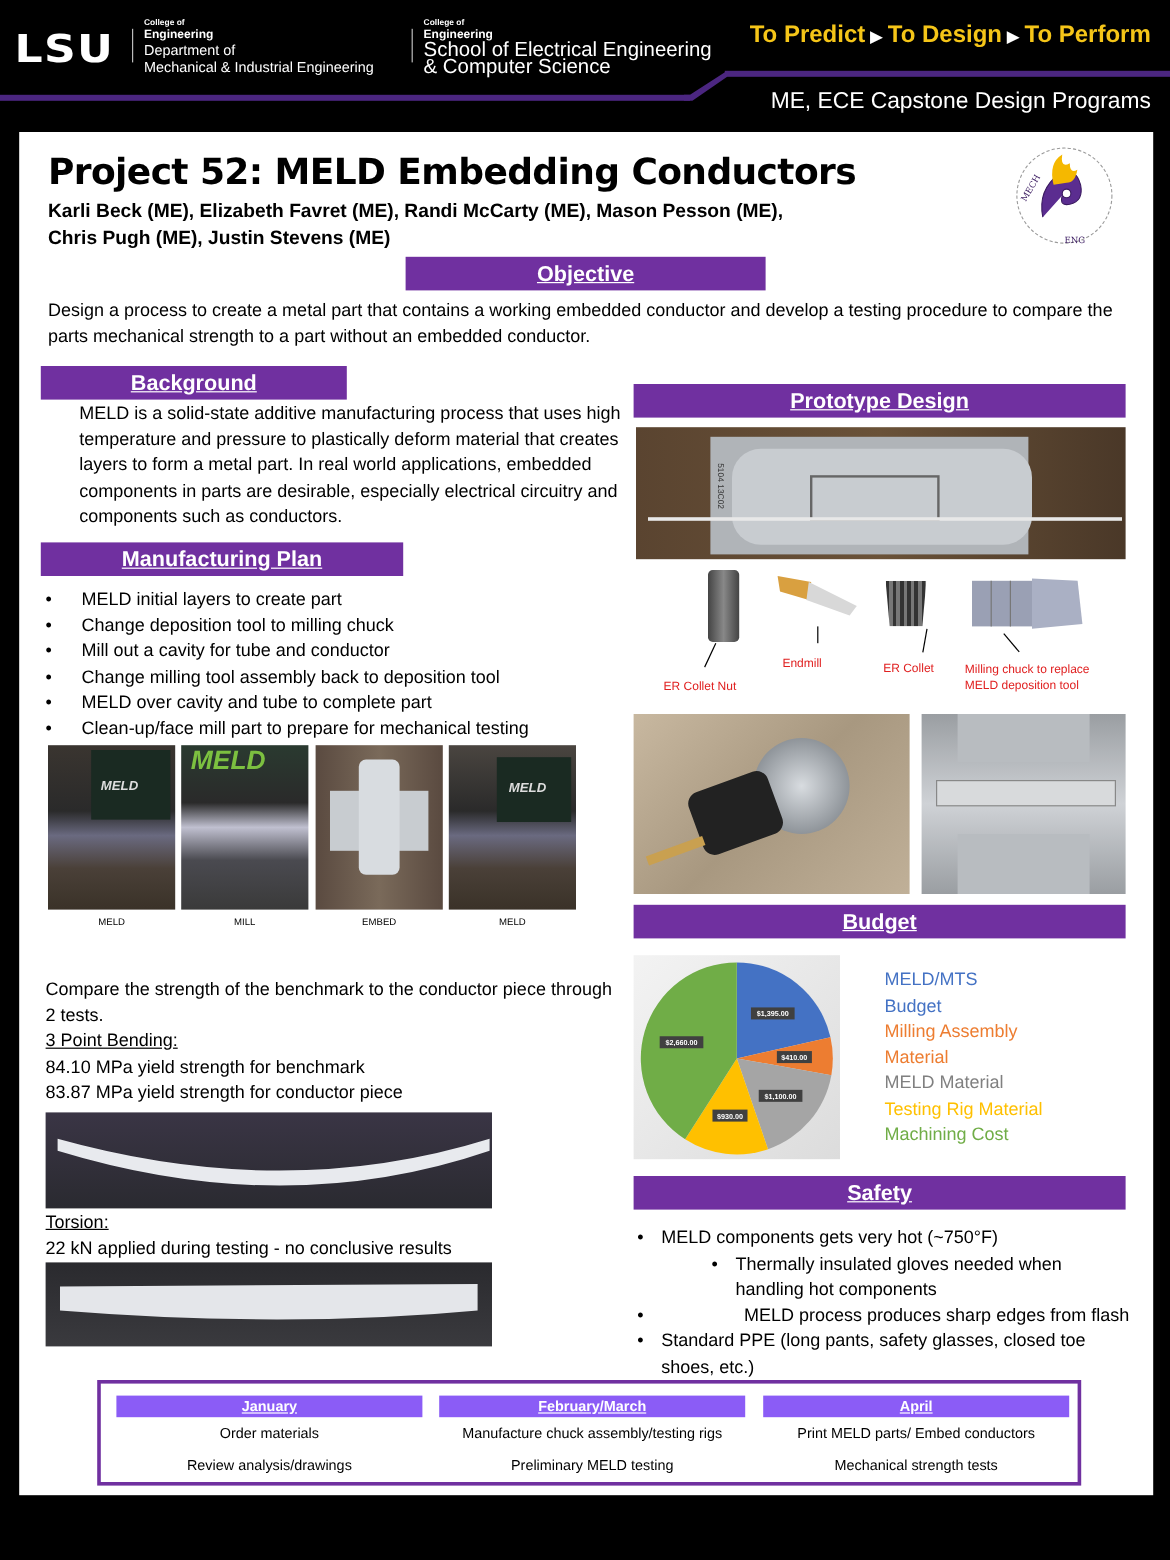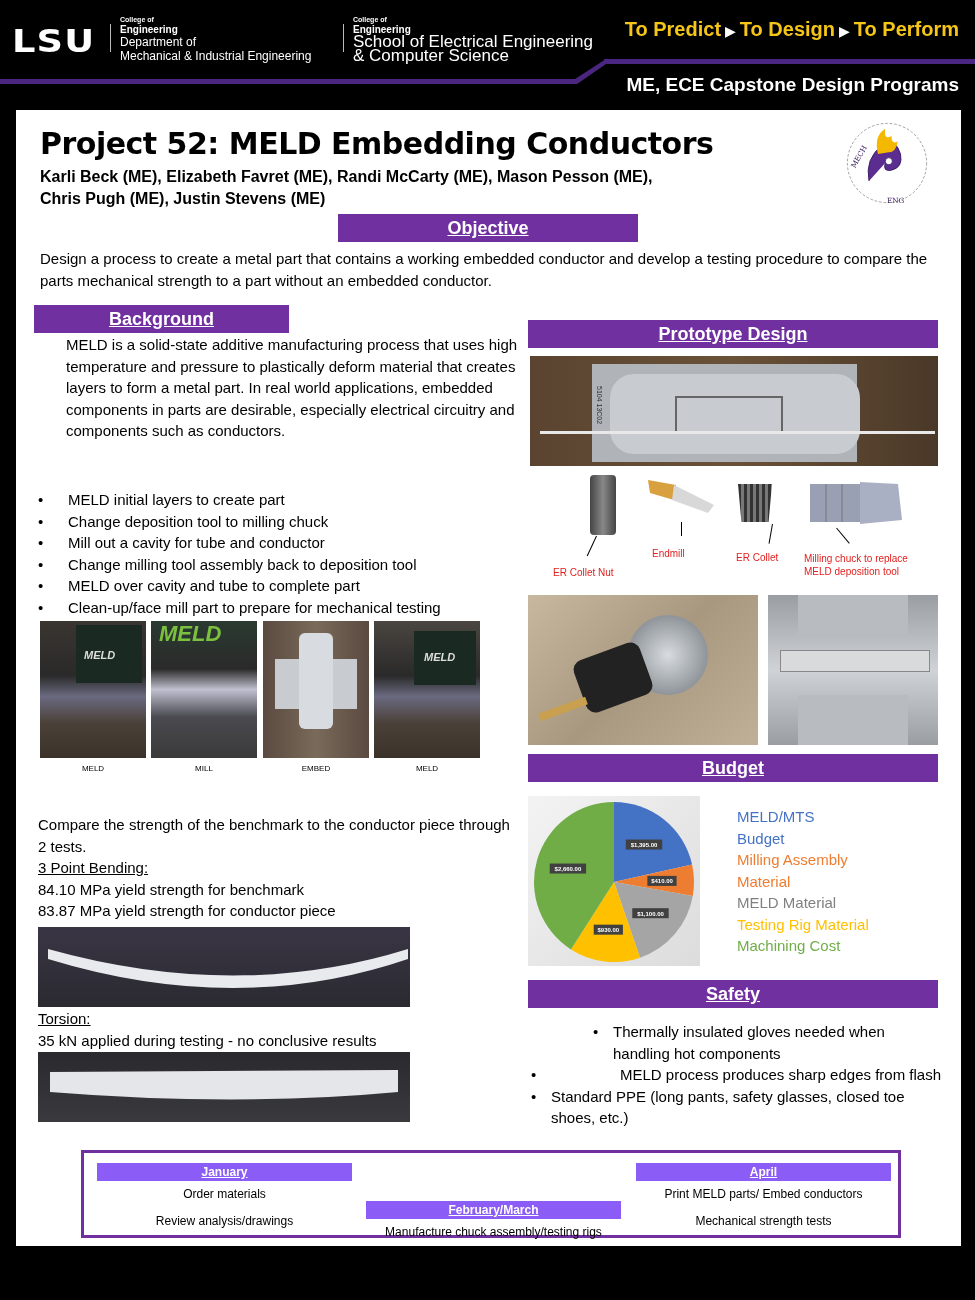--- a/index.html
+++ b/index.html
@@ -10,21 +10,21 @@
   .lsu-logo { position: absolute; left: 12px; top: 22px; color: #fff; font-weight: 900; font-size: 32px; letter-spacing: 1px; font-family: "DejaVu Sans", sans-serif; transform: scaleX(1.15); transform-origin: left; }
   .vsep { position: absolute; width: 1px; background: #bbb; }
   .dept { position: absolute; color: #fff; }
   .dept .small { font-size: 7px; font-weight: bold; line-height: 8px; }
   .dept .eng { font-size: 10px; font-weight: bold; line-height: 11px; }
   .dept .name { font-size: 12px; line-height: 14px; }
   .dept2 .name { font-size: 17px; line-height: 14px; }
   .tagline { position: absolute; right: 16px; top: 18px; color: #f5c518; font-weight: bold; font-size: 20px; }
   .tagline .arrow { color: #fff; font-size: 14px; margin: 0 4px; }
   .purple-line { position: absolute; background: #4b2680; }
-  .capstone { position: absolute; right: 16px; top: 74px; color: #fff; font-weight: bold; font-size: 19px; }
+  .capstone { position: absolute; right: 16px; top: 74px; color: #fff; font-weight: normal; font-size: 19px; }
 
   .poster { position: absolute; left: 16px; top: 110px; width: 945px; height: 1136px; background: #fff; }
 
   .title { position: absolute; left: 24px; top: 16px; font-size: 30px; font-weight: bold; color: #000; font-family: "DejaVu Sans", sans-serif; letter-spacing: -0.5px; }
   .authors { position: absolute; left: 24px; top: 56px; font-size: 16px; font-weight: bold; line-height: 22px; color: #000; width: 760px; }
   .me-logo { position: absolute; left: 826px; top: 8px; width: 90px; height: 90px; }
 
   .sec-head { position: absolute; background: #7030a0; color: #fff; font-weight: bold; text-align: center; text-decoration: underline; font-size: 18px; line-height: 28px; height: 28px; }
 
   .body-text { position: absolute; font-size: 15px; line-height: 21.5px; color: #000; }
@@ -97,20 +97,21 @@
     <text x="8" y="55" font-size="8" fill="#3a1a60" font-family="DejaVu Serif, serif" transform="rotate(-60 12 50)">MECH</text>
     <text x="50" y="94" font-size="8" fill="#3a1a60" font-family="DejaVu Serif, serif">ENG</text>
   </svg>
 
   <div class="sec-head" style="left:322px; top:104px; width:300px;">Objective</div>
   <div class="body-text objective-text">Design a process to create a metal part that contains a working embedded conductor and develop a testing procedure to compare the parts mechanical strength to a part without an embedded conductor.</div>
 
   <div class="sec-head" style="left:18px; top:195px; width:255px;">Background</div>
   <div class="body-text" style="left:22px; top:224px; width:482px;margin-left:28px;">MELD is a solid-state additive manufacturing process that uses high temperature and pressure to plastically deform material that creates layers to form a metal part. In real world applications, embedded components in parts are desirable, especially electrical circuitry and components such as conductors.</div>
 
+  <div class="sec-head" style="left:18px; top:342px; width:302px;">Manufacturing Plan</div>
   <ul class="bul body-text" style="left:22px; top:379px; width:480px;">
     <li>MELD initial layers to create part</li>
     <li>Change deposition tool to milling chuck</li>
     <li>Mill out a cavity for tube and conductor</li>
     <li>Change milling tool assembly back to deposition tool</li>
     <li>MELD over cavity and tube to complete part</li>
     <li>Clean-up/face mill part to prepare for mechanical testing</li>
   </ul>
 
   <div class="photo" style="left:24px; top:511px; width:106px; height:137px; background: linear-gradient(180deg,#3a3530 0%,#2a2a2a 40%,#6a6a80 55%,#4a4038 75%,#3a3228 100%);">
@@ -139,21 +140,21 @@
     <div>84.10 MPa yield strength for benchmark</div>
     <div>83.87 MPa yield strength for conductor piece</div>
   </div>
   <div class="photo" style="left:22px; top:817px; width:372px; height:80px; background: linear-gradient(180deg,#3a3545,#2a2a30);">
     <svg width="372" height="80">
         <path d="M10,22 Q200,75 370,22 L370,32 Q200,90 10,32 Z" fill="#e8eaee"></path>
       </svg>
   </div>
   <div class="body-text" style="left:22px; top:898px; width:480px;">
     <div style="text-decoration:underline;">Torsion:</div>
-    <div>35 kN applied during testing - no conclusive results</div>
+    <div>22 kN applied during testing - no conclusive results</div>
   </div>
   <div class="photo" style="left:22px; top:942px; width:372px; height:70px; background: linear-gradient(180deg,#2a2a2e,#3a3a3e);">
     <svg width="372" height="70">
         <path d="M12,20 L360,18 L360,40 Q200,55 12,40 Z" fill="#e4e6ea"></path>
       </svg>
   </div>
 
   <div class="sec-head" style="left:512px; top:210px; width:410px;">Prototype Design</div>
   <div class="photo" style="left:514px; top:246px; width:408px; height:110px; background: linear-gradient(90deg,#5a4430,#6a5238,#4a3828);">
     <div style="position:absolute; left:62px; top:8px; width:265px; height:98px; background:#b0b4b8;"></div>
@@ -234,36 +235,39 @@
     <div class="legend-item" style="color:#4472c4;">Budget</div>
     <div class="legend-item" style="color:#ed7d31;">Milling Assembly</div>
     <div class="legend-item" style="color:#ed7d31;">Material</div>
     <div class="legend-item" style="color:#808080;">MELD Material</div>
     <div class="legend-item" style="color:#ffc000;">Testing Rig Material</div>
     <div class="legend-item" style="color:#70ad47;">Machining Cost</div>
   </div>
 
   <div class="sec-head" style="left:512px; top:870px; width:410px;">Safety</div>
   <div class="body-text" style="left:515px; top:911px; width:410px;">
+    <ul class="bul">
+      <li style="padding-left:20px;">MELD components gets very hot (~750°F)</li>
+    </ul>
     <ul class="bul" style="padding-left:62px;">
       <li style="padding-left:20px;">Thermally insulated gloves needed when handling hot components</li>
     </ul>
     <ul class="bul">
       <li style="padding-left:20px;text-align:right;">MELD process produces sharp edges from flash</li>
       <li style="padding-left:20px;">Standard PPE (long pants, safety glasses, closed toe shoes, etc.)</li>
     </ul>
   </div>
 
   <div class="timeline">
     <div class="tl-col" style="left:13px;">
       <div class="tl-head">January</div>
       <div class="tl-item">Order materials</div>
       <div class="tl-item">Review analysis/drawings</div>
     </div>
-    <div class="tl-col" style="left:282px;margin-top:38px;">
+    <div class="tl-col" style="left:282px;">
       <div class="tl-head">February/March</div>
       <div class="tl-item">Manufacture chuck assembly/testing rigs</div>
       <div class="tl-item">Preliminary MELD testing</div>
     </div>
     <div class="tl-col" style="left:552px;">
       <div class="tl-head">April</div>
       <div class="tl-item">Print MELD parts/ Embed conductors</div>
       <div class="tl-item">Mechanical strength tests</div>
     </div>
   </div>

